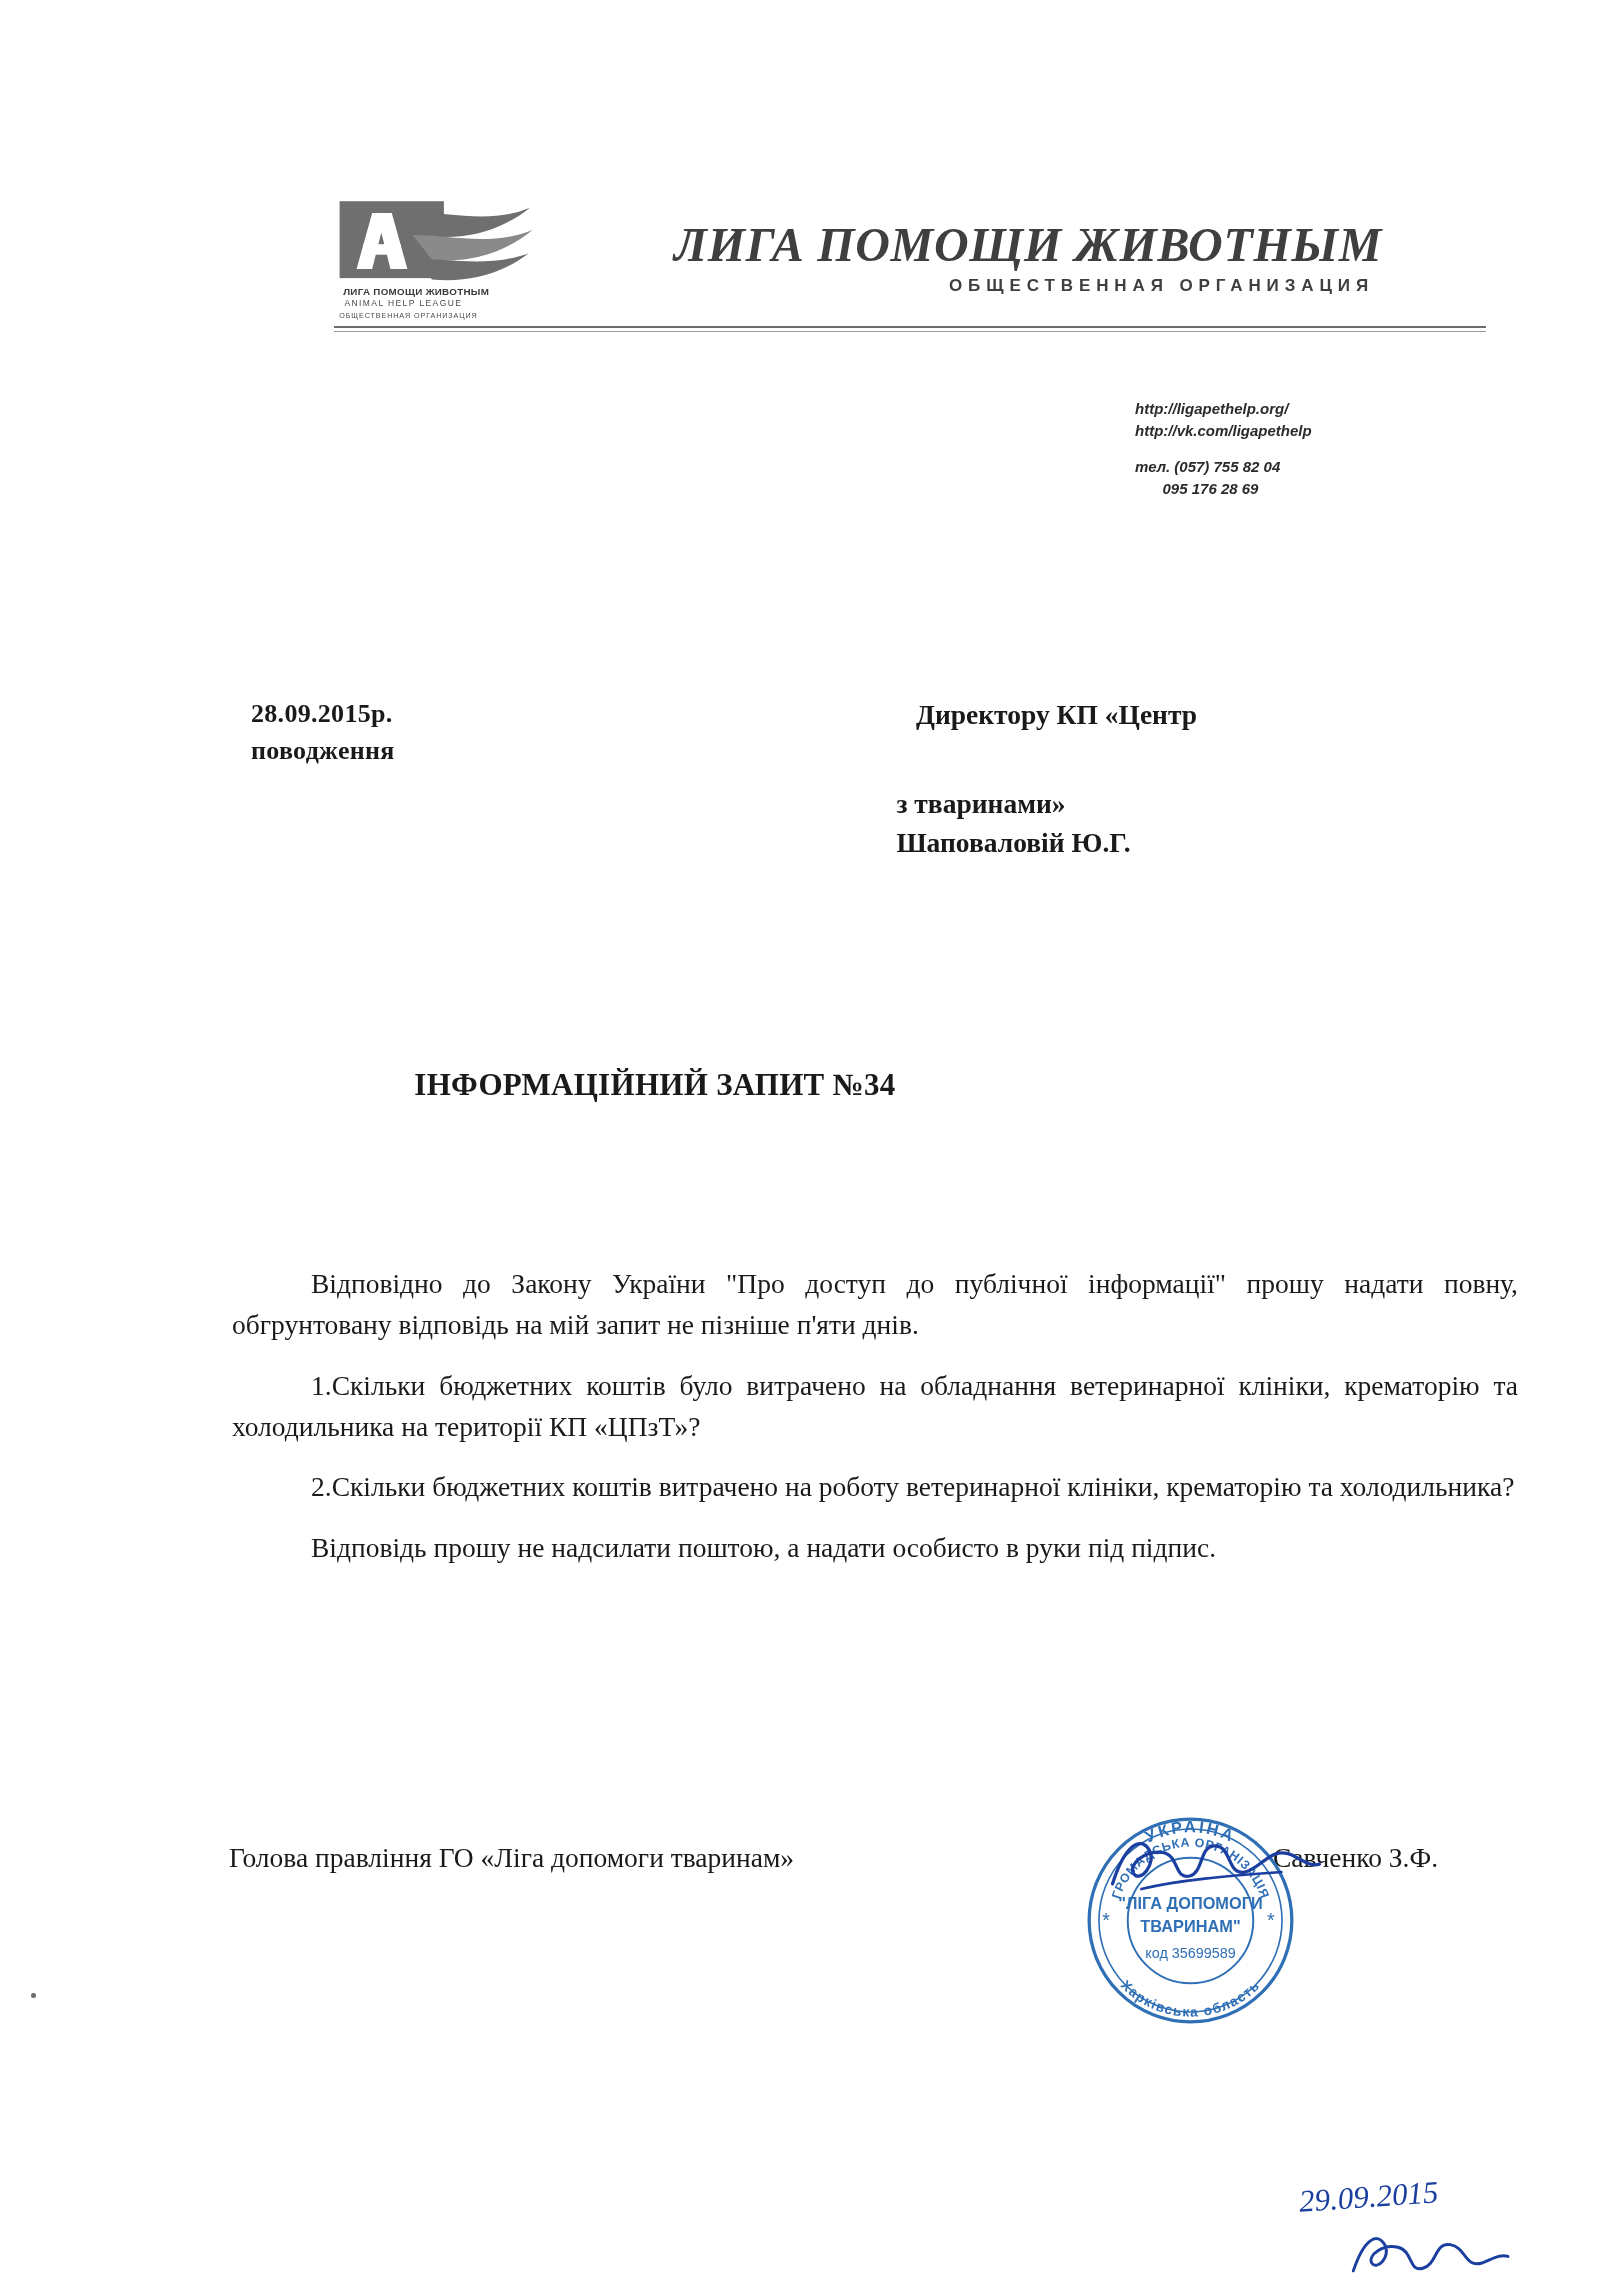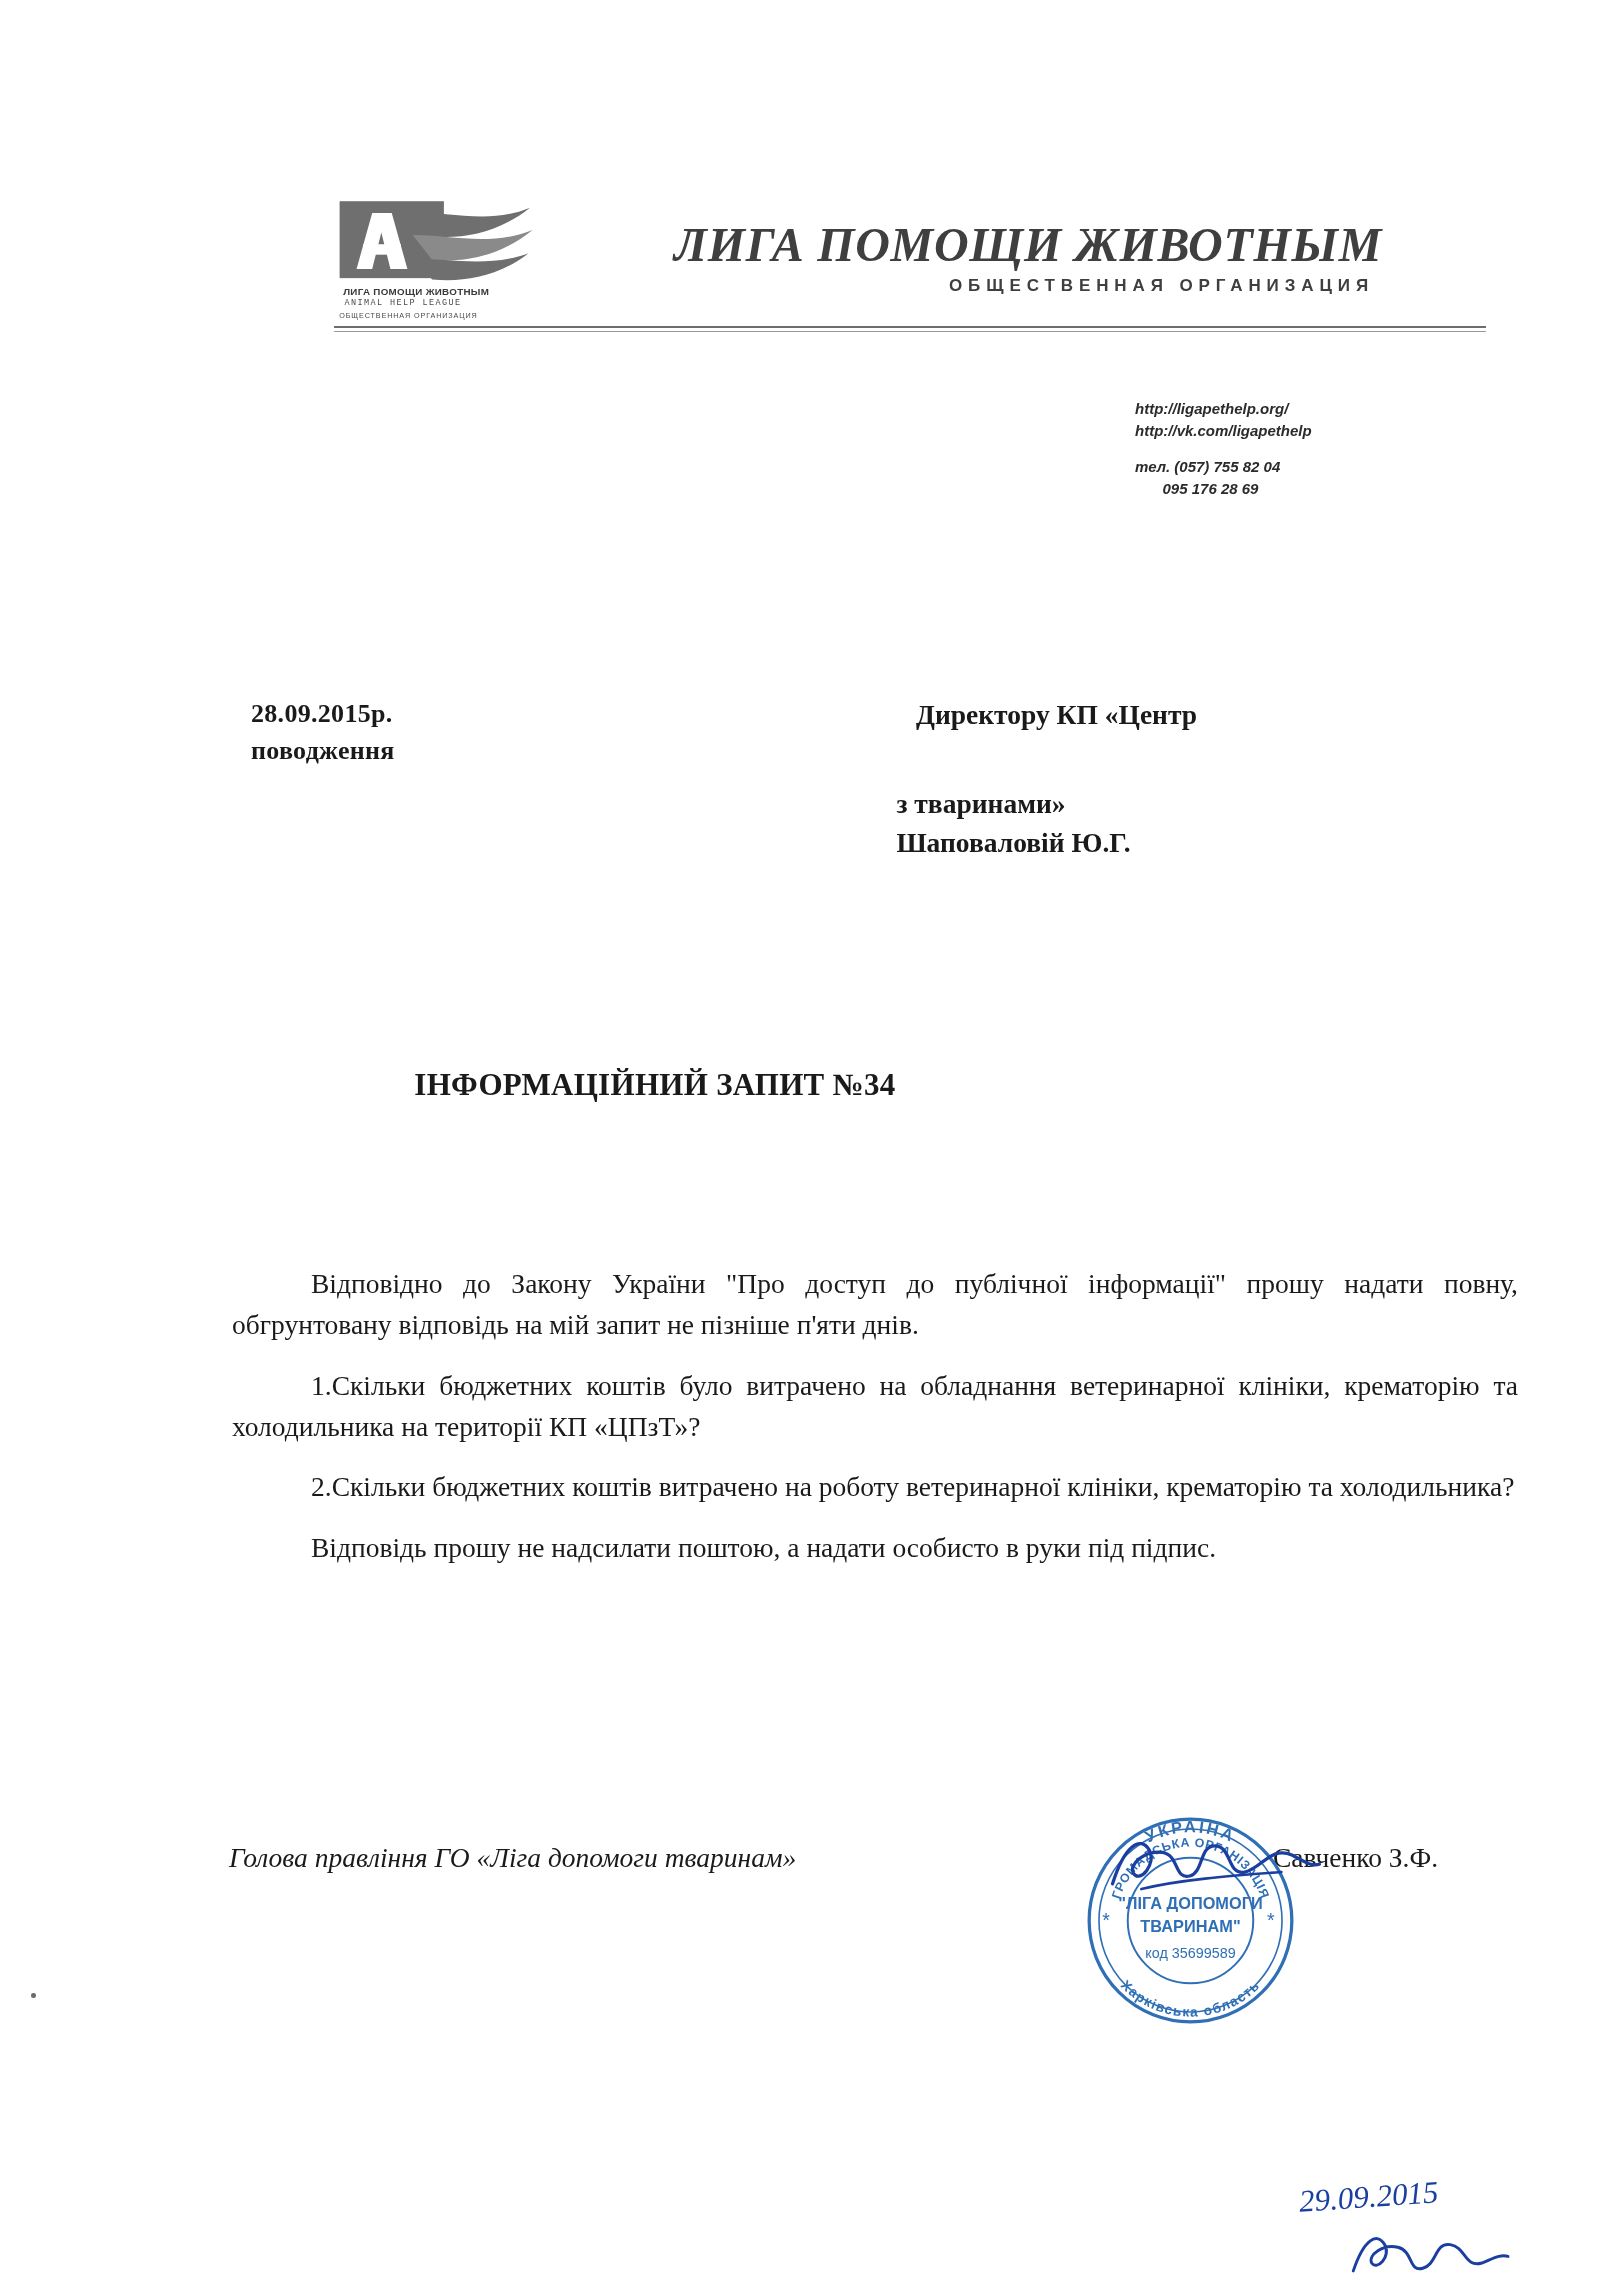--- a/index.html
+++ b/index.html
@@ -78,21 +78,21 @@
     font-weight: bold;
     font-size: 9.8px;
     letter-spacing: 0.3px;
     color: #3a3a3a;
     white-space: nowrap;
   }
   .mark-text-b {
     position: absolute;
     left: 10.5px;
     top: 102px;
-    font-family: Liberation Mono, monospace;
+    font-family: Liberation Sans, sans-serif;
     font-size: 8.5px;
     letter-spacing: 1.4px;
     color: #4a4a4a;
     white-space: nowrap;
   }
   .mark-text-c {
     position: absolute;
     left: 5.2px;
     top: 115px;
     font-family: "Liberation Sans", sans-serif;
@@ -167,21 +167,20 @@
     text-indent: 79px;
   }
 
   
   .sign-line {
     position: absolute;
     left: 229px;
     top: 1842px;
     font-size: 27.5px;
     white-space: nowrap;
-    font-style: italic;
   }
   .sign-name {
     position: absolute;
     left: 1273px;
     top: 1842px;
     font-size: 27.5px;
     white-space: nowrap;
   }
 
   

